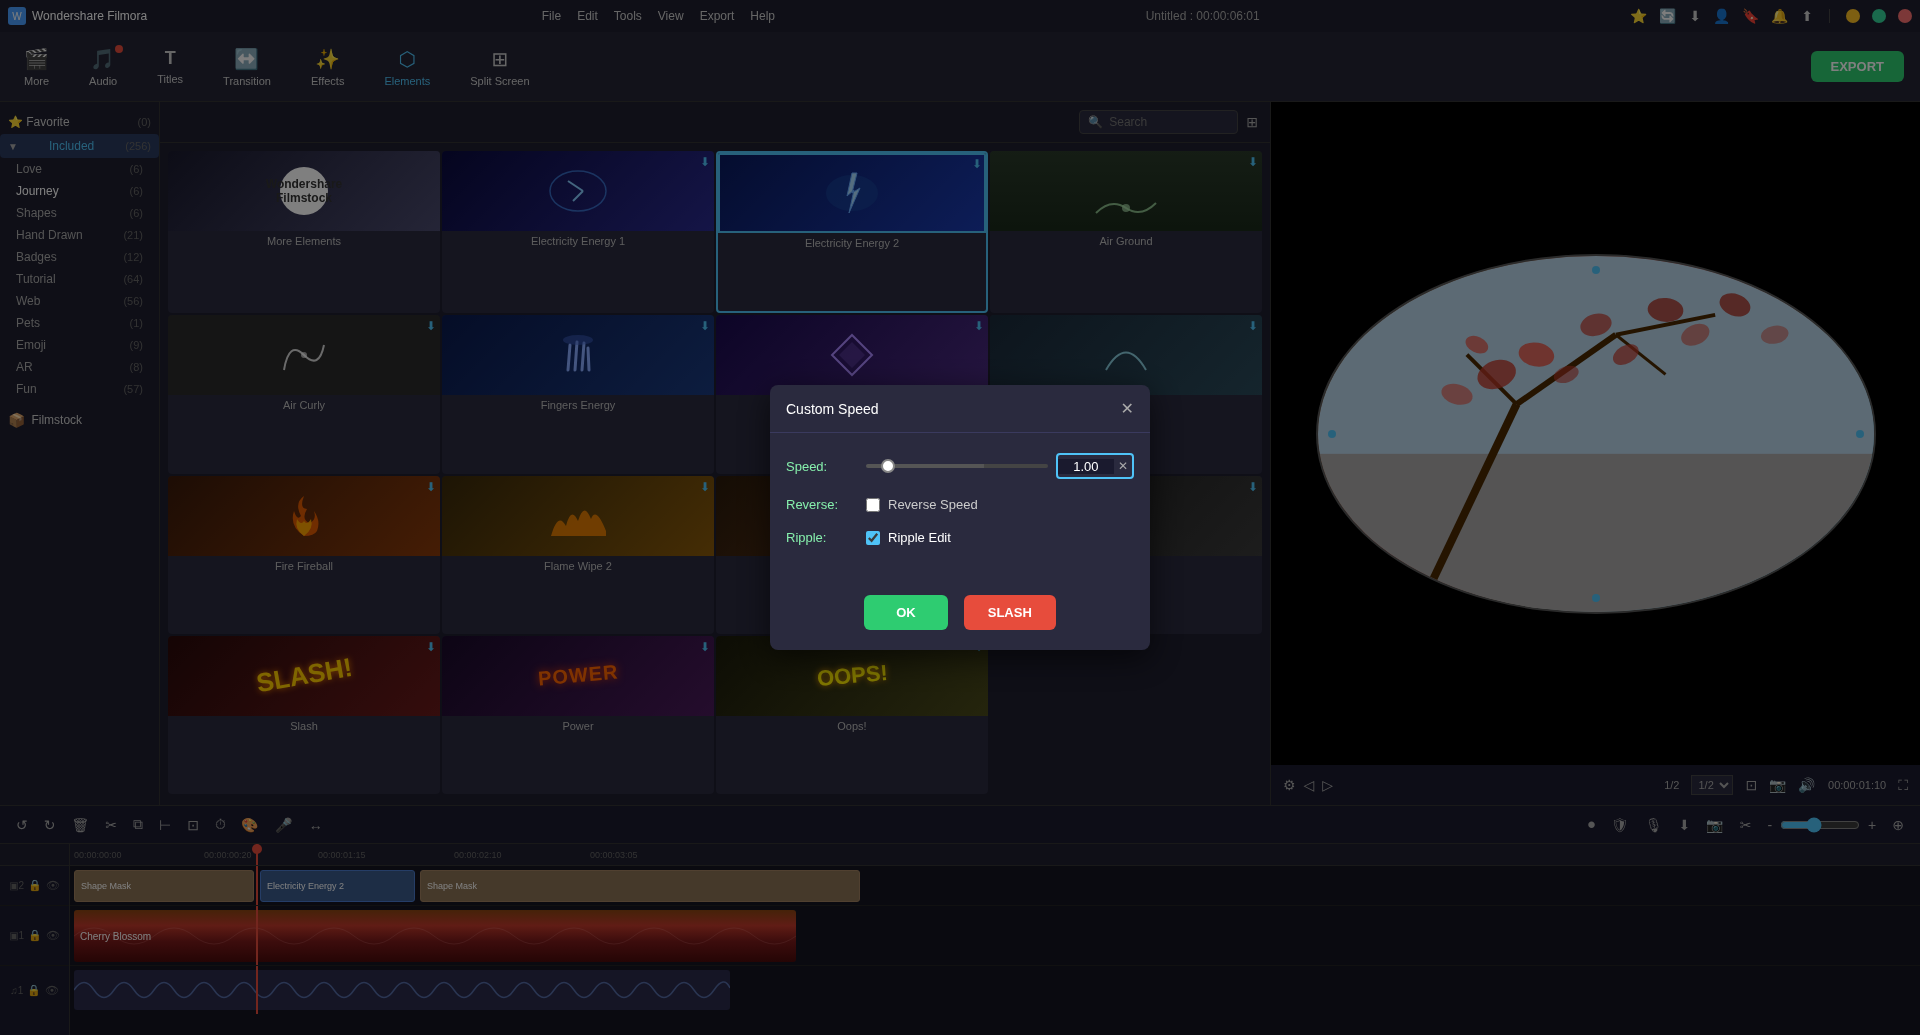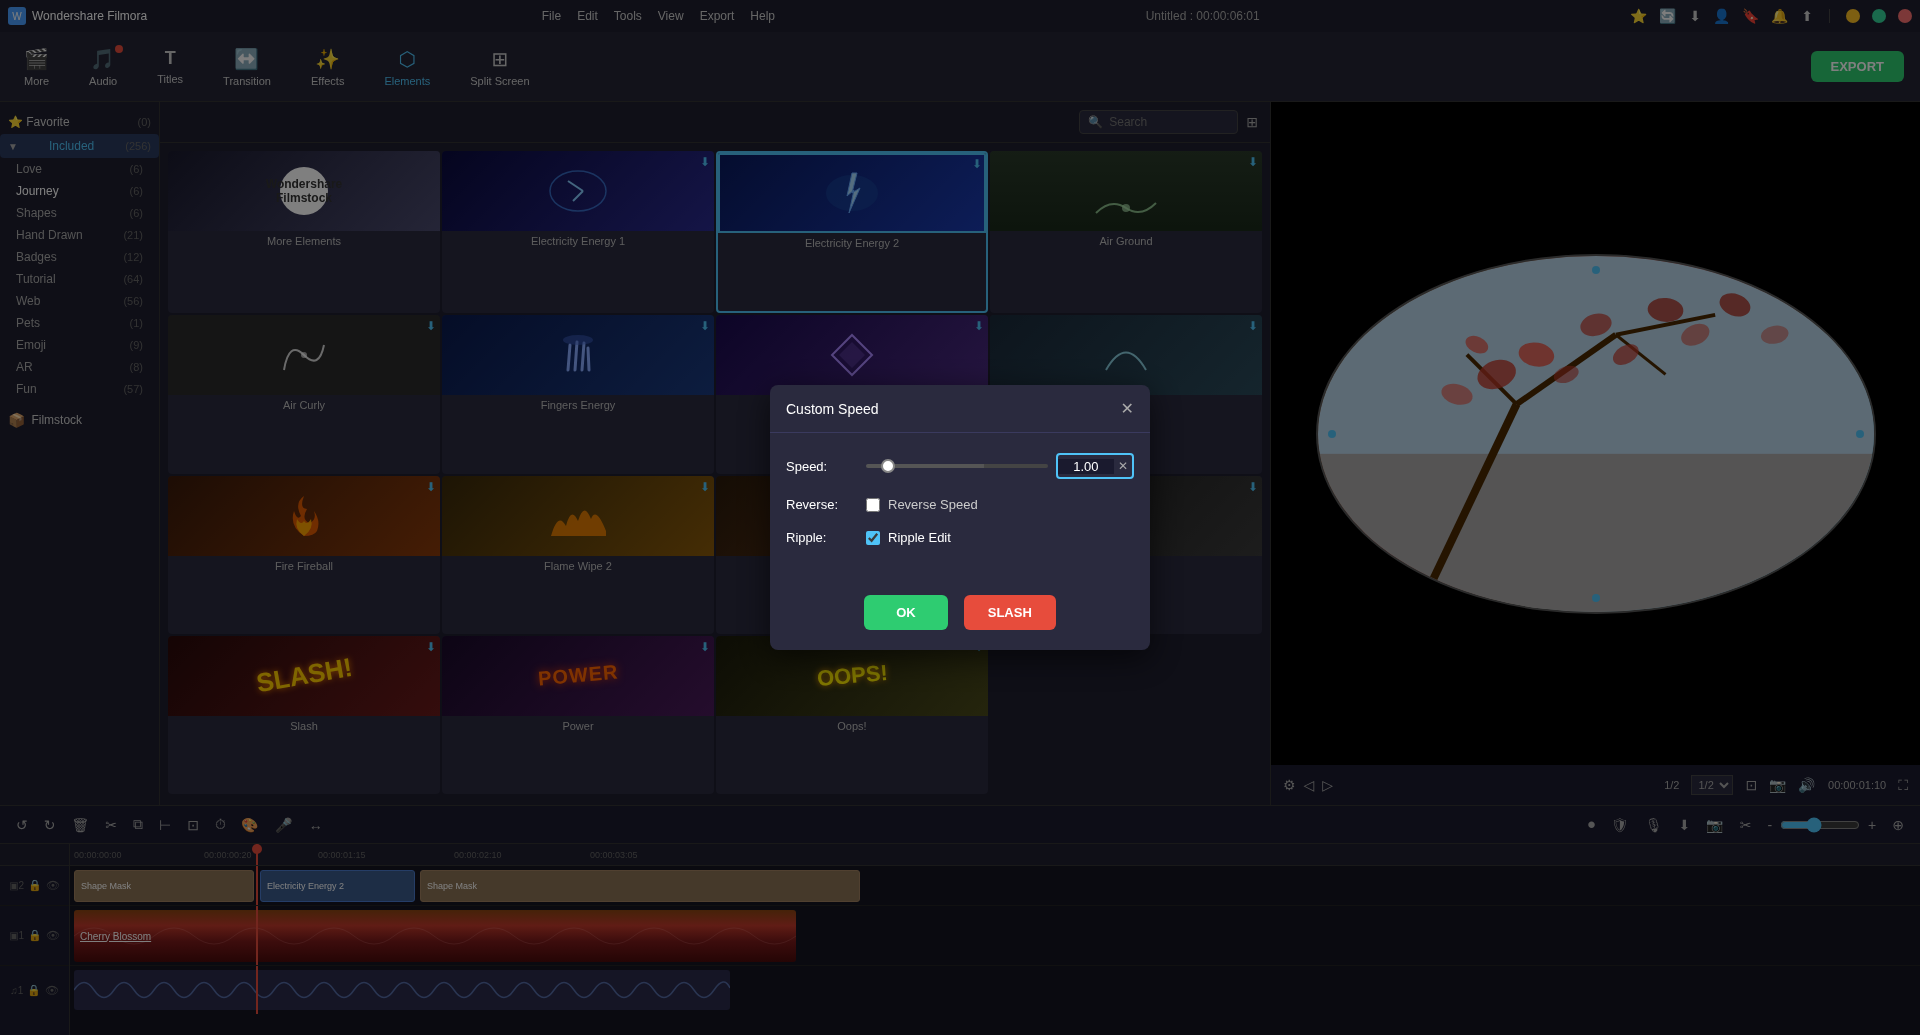--- a/index.html
+++ b/index.html
@@ -70,21 +70,21 @@
     .clip-blue { background: #3a5a8a; border: 1px solid #4a7acc; }
 
     
     #dialog-overlay { position: fixed; top: 0; left: 0; width: 100%; height: 100%; background: rgba(0,0,0,0.5); z-index: 100; display: flex; align-items: center; justify-content: center; }
     .dialog { background: #2a2a3e; border-radius: 8px; width: 380px; box-shadow: 0 8px 32px rgba(0,0,0,0.6); }
     .dialog-header { display: flex; justify-content: space-between; align-items: center; padding: 14px 16px; border-bottom: 1px solid #3a3a5e; }
     .dialog-title { font-size: 14px; color: #fff; font-weight: 500; }
     .dialog-close { background: none; border: none; color: #aaa; cursor: pointer; font-size: 16px; }
     .dialog-body { padding: 20px 16px; }
     .dialog-row { display: flex; align-items: center; margin-bottom: 18px; }
-    .dialog-label { width: 80px; color: #ffffff; font-size: 13px; }
+    .dialog-label { width: 80px; color: #86efac; font-size: 13px; }
     .speed-slider { flex: 1; -webkit-appearance: none; height: 4px; background: linear-gradient(to right, #555 0%, #555 65%, #444 65%); border-radius: 2px; outline: none; }
     .speed-slider::-webkit-slider-thumb { -webkit-appearance: none; width: 14px; height: 14px; border-radius: 50%; background: #fff; cursor: pointer; border: 2px solid #888; }
     .speed-input-wrapper { display: flex; align-items: center; margin-left: 8px; border: 2px solid #4fc3f7; border-radius: 4px; overflow: hidden; }
     .speed-input { width: 56px; background: #1a1a2e; border: none; color: #fff; font-size: 13px; padding: 0 6px; outline: none; text-align: center; }
     .speed-clear { background: none; border: none; color: #aaa; cursor: pointer; padding: 4px; font-size: 12px; }
     .duration-input { flex: 1; background: #1e1e2e; border: 1px solid #444; border-radius: 4px; padding: 6px 10px; color: #ccc; font-size: 13px; outline: none; }
     .checkbox-label { display: flex; align-items: center; gap: 8px; color: #ccc; font-size: 13px; cursor: pointer; }
     .checkbox-label input[type="checkbox"] { width: 14px; height: 14px; accent-color: #4fc3f7; }
     .checkbox-label.checked { color: #fff; }
     .dialog-footer { display: flex; justify-content: center; gap: 16px; padding: 12px 16px 20px; }
@@ -568,21 +568,21 @@
       </div>
 
       <div style="height:60px;background:#151520;border-bottom:1px solid #222;position:relative;">
 
         <div style="position:absolute;left:4px;width:722px;height:52px;top:4px;background:linear-gradient(180deg,#8b4513 0%,#c0392b 30%,#7a1a1a 60%,#4a0a0a 100%);border-radius:3px;overflow:hidden;display:flex;align-items:center;">
           <div style="position:absolute;top:0;left:0;right:0;bottom:0;opacity:0.4;">
             <svg width="100%" height="100%" viewBox="0 0 722 52" preserveAspectRatio="none">
               <path d="M0,26 Q20,10 40,26 Q60,42 80,26 Q100,10 120,26 Q140,42 160,26 Q180,10 200,26 Q220,42 240,26 Q260,10 280,26 Q300,42 320,26 Q340,10 360,26 Q380,42 400,26 Q420,10 440,26 Q460,42 480,26 Q500,10 520,26 Q540,42 560,26 Q580,10 600,26 Q620,42 640,26 Q660,10 680,26 Q700,42 722,26" fill="none" stroke="#ffaaaa" stroke-width="1" opacity="0.5"></path>
             </svg>
           </div>
-          <span style="font-size:10px;color:#fff;padding-left:6px;z-index:1;position:relative;text-decoration:underline;">Cherry Blossom</span>
+          <span style="font-size:10px;color:#fff;padding-left:6px;z-index:1;position:relative;">Cherry Blossom</span>
         </div>
 
         <div style="position:absolute;top:0;bottom:0;left:186px;width:2px;background:#e74c3c;z-index:10;"></div>
       </div>
 
       <div style="height:48px;background:#151520;position:relative;">
         <div style="position:absolute;left:4px;width:656px;height:40px;top:4px;background:#2a2a4a;border-radius:3px;overflow:hidden;">
           <svg width="100%" height="100%" viewBox="0 0 656 40" preserveAspectRatio="none">
             <path d="M0,20 Q10,5 20,20 Q30,35 40,20 Q50,5 60,20 Q70,35 80,20 Q90,5 100,20 Q110,35 120,20 Q130,5 140,20 Q150,35 160,20 Q170,5 180,20 Q190,35 200,20 Q210,5 220,20 Q230,35 240,20 Q250,5 260,20 Q270,35 280,20 Q290,5 300,20 Q310,35 320,20 Q330,5 340,20 Q350,35 360,20 Q370,5 380,20 Q390,35 400,20 Q410,5 420,20 Q430,35 440,20 Q450,5 460,20 Q470,35 480,20 Q490,5 500,20 Q510,35 520,20 Q530,5 540,20 Q550,35 560,20 Q570,5 580,20 Q590,35 600,20 Q610,5 620,20 Q630,35 640,20 Q650,5 656,18" fill="none" stroke="#6688cc" stroke-width="1.5" opacity="0.7"></path>
           </svg>

